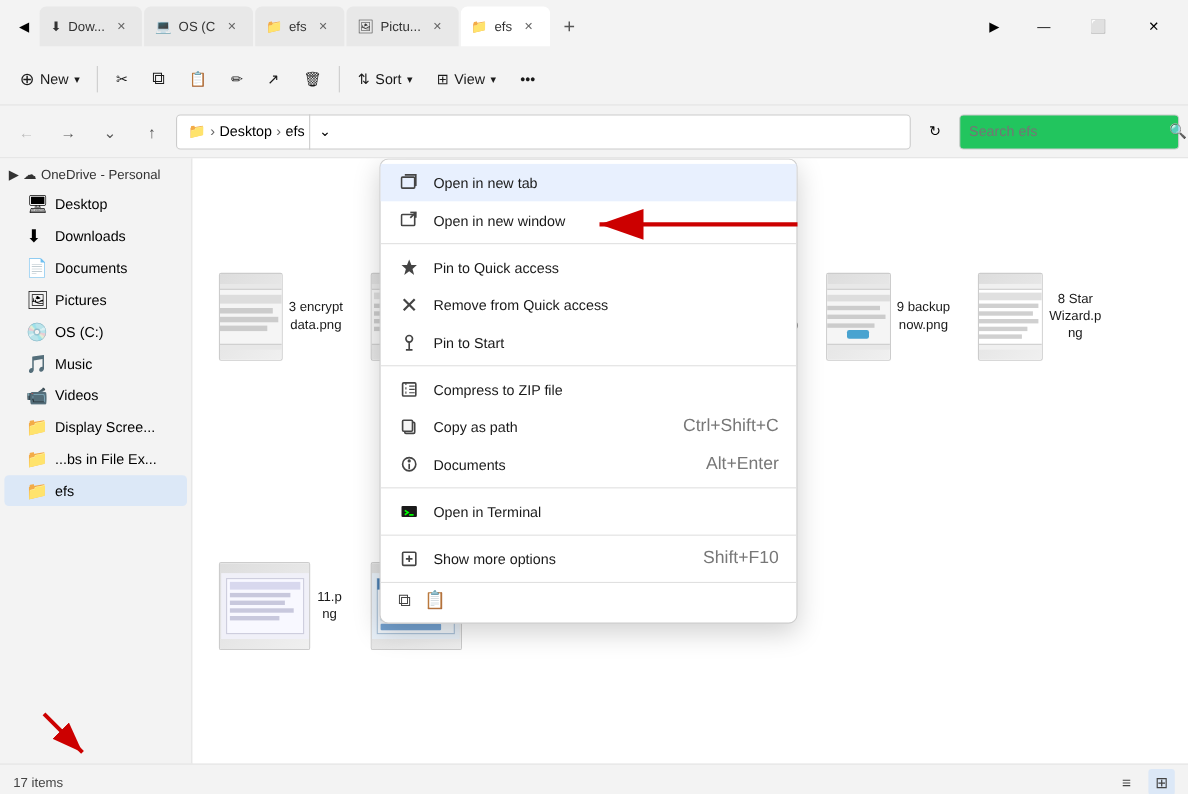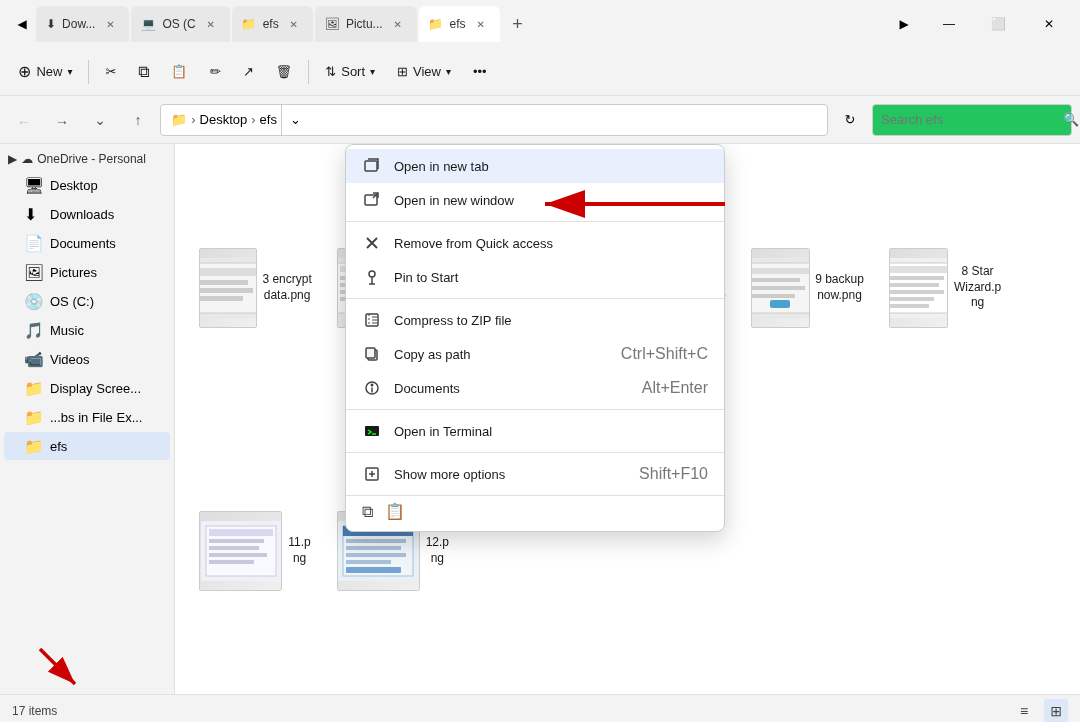--- a/index.html
+++ b/index.html
@@ -659,20 +659,28 @@
               <rect x="1" y="3" width="12" height="10" rx="1" fill="none" stroke="#444" stroke-width="1.5"></rect>
               <path d="M9 1h5v5" fill="none" stroke="#444" stroke-width="1.5"></path>
               <line x1="9" y1="6" x2="14" y2="1" stroke="#444" stroke-width="1.5"></line>
             </svg>
         </span>
         <span class="cm-label">Open in new window</span>
       </div>
 
       <div class="cm-sep"></div>
 
+      <div class="cm-item">
+        <span class="cm-icon">
+          <svg width="16" height="16" viewBox="0 0 16 16">
+              <path d="M8 1L10 6H15L11 9.5L12.5 15L8 11.5L3.5 15L5 9.5L1 6H6Z" fill="#444"></path>
+            </svg>
+        </span>
+        <span class="cm-label">Pin to Quick access</span>
+      </div>
 
       <div class="cm-item">
         <span class="cm-icon">
           <svg width="16" height="16" viewBox="0 0 16 16">
               <line x1="3" y1="3" x2="13" y2="13" stroke="#444" stroke-width="2"></line>
               <line x1="13" y1="3" x2="3" y2="13" stroke="#444" stroke-width="2"></line>
             </svg>
         </span>
         <span class="cm-label">Remove from Quick access</span>
       </div>

